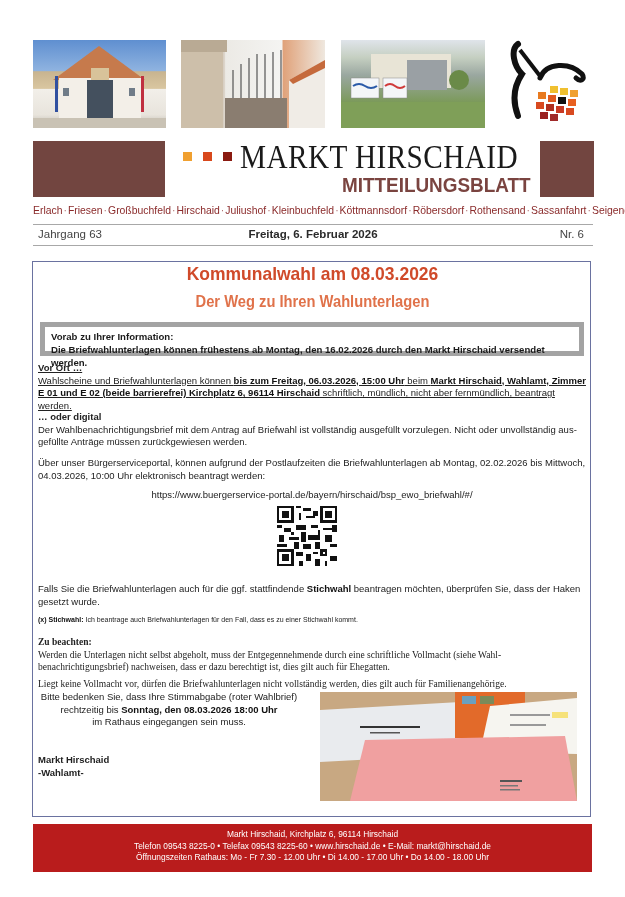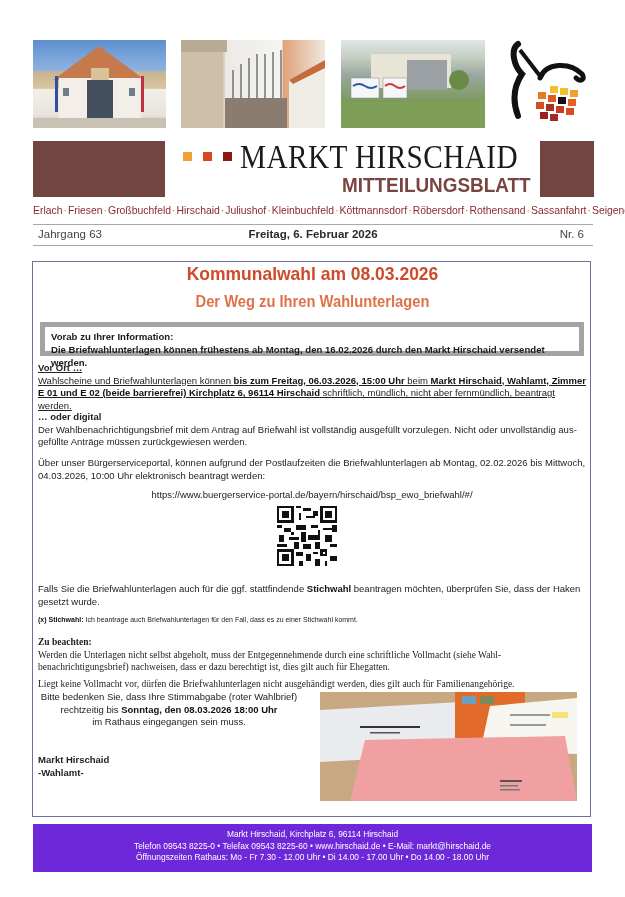--- a/index.html
+++ b/index.html
@@ -23,21 +23,21 @@
   .box { position:absolute; left:32px; top:261px; width:559px; height:556px; border:1.5px solid #6a72a0; box-sizing:border-box; }
   .h1 { position:absolute; left:0; right:0; top:263px; text-align:center; font-size:19px; font-weight:bold; color:#d04a2a; transform:scaleX(0.92); }
   .h2 { position:absolute; left:0; right:0; top:293px; text-align:center; font-size:16px; font-weight:bold; color:#e0724a; transform:scaleX(0.92); }
   .infobox { position:absolute; left:40px; top:322px; width:544px; height:34px; border:5px solid #a3a3a3; box-sizing:border-box; padding:3px 6px; font-size:9.6px; font-weight:bold; line-height:13px; }
   .txt { position:absolute; left:38px; width:548px; font-size:9.5px; line-height:12.6px; color:#222; }
   .txt b { color:#111; }
   .center { text-align:center; }
   .small { font-size:7px; }
   .qr { position:absolute; left:277px; top:506px; width:60px; height:60px; }
   .env { position:absolute; left:320px; top:692px; width:257px; height:109px; overflow:hidden; background:#c9a984; }
-  .footer { position:absolute; left:33px; top:824px; width:559px; height:48px; background:#6d28d9; color:#ffffff; font-size:8.4px; text-align:center; line-height:11.5px; padding-top:5px; box-sizing:border-box; }
+  .footer { position:absolute; left:33px; top:824px; width:559px; height:48px; background:#b91c1c; color:#ffffff; font-size:8.4px; text-align:center; line-height:11.5px; padding-top:5px; box-sizing:border-box; }
 </style>
 </head>
 <body>
 
 <div class="photo ph1">
   <svg width="133" height="88" viewBox="0 0 133 88">
     <polygon points="20,40 66,6 112,40" fill="#c67a4c"></polygon>
     <rect x="26" y="38" width="82" height="42" fill="#f3efe8"></rect>
     <rect x="54" y="40" width="26" height="38" fill="#44505e"></rect>
     <rect x="58" y="28" width="18" height="12" fill="#d8c39a"></rect>
@@ -212,21 +212,21 @@
   </svg>
 </div>
 
 <div class="txt" style="top:583px;"><span>Falls Sie die Briefwahlunterlagen auch für die ggf. stattfindende </span><b>Stichwahl</b><span> beantragen möchten, überprüfen Sie, dass der Haken gesetzt wurde.</span></div>
 
 <div class="txt small" style="top:614px;"><b>(x) Stichwahl:</b><span> Ich beantrage auch Briefwahlunterlagen für den Fall, dass es zu einer Stichwahl kommt.</span></div>
 
 <div class="txt" style="top:636px;font-family:Liberation Serif, serif;">
   <div style="font-weight:bold;">Zu beachten:</div>
   <div>Werden die Unterlagen nicht selbst abgeholt, muss der Entgegennehmende durch eine schriftliche Vollmacht (siehe Wahl­benachrichtigungsbrief) nachweisen, dass er dazu berechtigt ist, dies gilt auch für Ehegatten.</div>
-  <div style="margin-top:4px;">Liegt keine Vollmacht vor, dürfen die Briefwahlunterlagen nicht ausgehändigt werden, dies gilt auch für Familienangehörige.</div>
+  <div style="margin-top:4px;">Liegt keine Vollmacht vor, dürfen die Briefwahlunterlagen nicht vollständig werden, dies gilt auch für Familienangehörige.</div>
 </div>
 
 <div class="txt center" style="left:38px;width:262px;top:691px;">
   <div>Bitte bedenken Sie, dass Ihre Stimmabgabe (roter Wahlbrief)</div>
   <div><span>rechtzeitig bis </span><b>Sonntag, den 08.03.2026 18:00 Uhr</b></div>
   <div>im Rathaus eingegangen sein muss.</div>
 </div>
 
 <div class="txt" style="top:754px;font-weight:bold;">
   <div>Markt Hirschaid</div>

